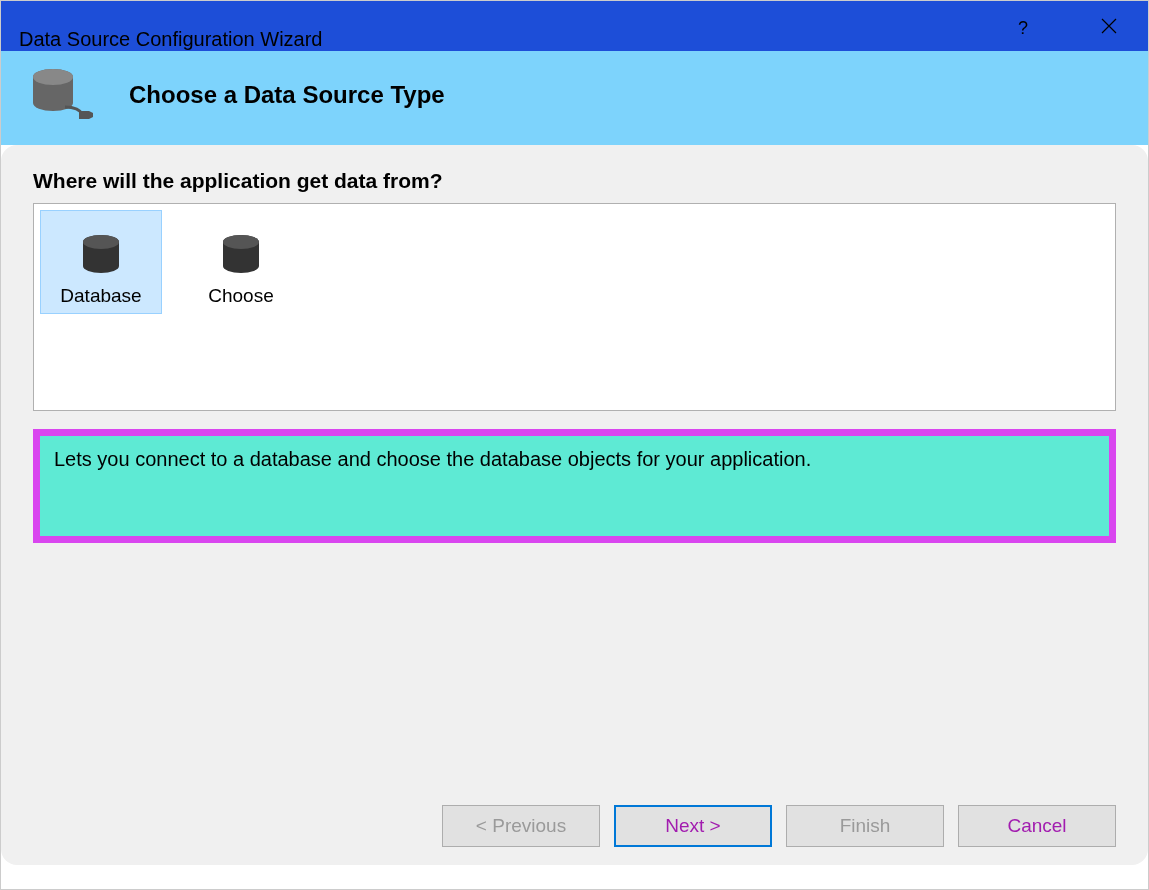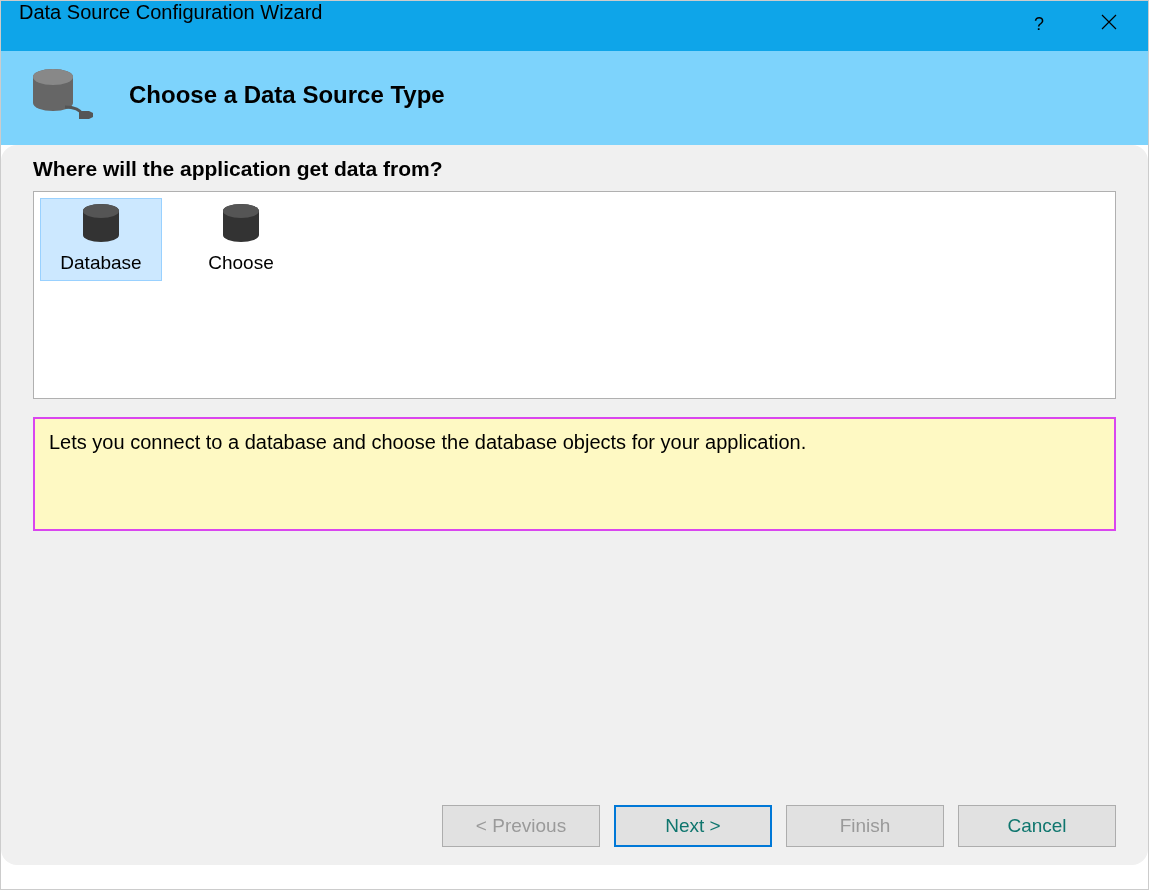--- a/index.html
+++ b/index.html
@@ -7,23 +7,24 @@
       font-family: "Segoe UI", Tahoma, sans-serif;
       background: #fff;
       width: 1149px;
       height: 890px;
       overflow: hidden;
       border: 1px solid #ccc;
     }
     .titlebar {
       height: 50px;
       display: flex;
-      align-items: flex-start;
+      align-items: flex-end;
       padding: 0 16px 0 18px;
-      background: #0ea5e9;
+      background: #1d4ed8;
+      gap: 16px;
     }
     .titlebar .title {
       font-size: 20px;
       color: #000;
       flex: 1;
     }
     .titlebar .winbtn {
       width: 46px;
       height: 46px;
       display: flex;
@@ -45,42 +46,42 @@
       justify-content: flex-start;
       align-items: center;
     }
     .header h1 {
       font-size: 24px;
       font-weight: 600;
       margin-left: 30px;
     }
     .body {
       background: #f0f0f0;
-      padding: 12px 32px 20px 32px;
+      padding: 24px 32px 20px 32px;
       height: calc(100% - 50px - 118px);
       position: relative;
       border-radius: 16px;
     }
     .question {
       font-size: 21px;
       font-weight: 600;
       margin-bottom: 10px;
     }
     .options-box {
       background: #fff;
       border: 1px solid #b0b0b0;
       height: 208px;
       padding: 6px;
       display: flex;
       align-items: flex-start;
       gap: 18px;
     }
     .option {
       width: 122px;
-      height: 83px;
+      height: 104px;
       display: flex;
       flex-direction: column;
       align-items: center;
       justify-content: flex-end;
       padding-bottom: 6px;
       border: 1px solid transparent;
       cursor: default;
     }
     .option.selected {
       background: #cce8ff;
@@ -91,43 +92,43 @@
       display: flex;
       align-items: center;
       justify-content: center;
       margin-bottom: 6px;
     }
     .option .label {
       font-size: 19px;
     }
     .description-box {
       margin-top: 18px;
-      border: 2px solid #d946ef;
+      border: 7px solid #d946ef;
       height: 114px;
       padding: 12px 14px;
       font-size: 20px;
       color: #000;
-      background: #fef9c3;
+      background: #5eead4;
     }
     .buttons {
       position: absolute;
       bottom: 18px;
       right: 32px;
       display: flex;
       gap: 14px;
       margin-top: 24px;
     }
     .btn {
       width: 158px;
       height: 42px;
       background: #e1e1e1;
       border: 1px solid #adadad;
       font-family: inherit;
       font-size: 19px;
-      color: #0f766e;
+      color: #a21caf;
       display: flex;
       align-items: center;
       justify-content: center;
       cursor: default;
     }
     .btn.disabled {
       color: #9a9a9a;
     }
     .btn.default {
       border: 2px solid #0078d7;

